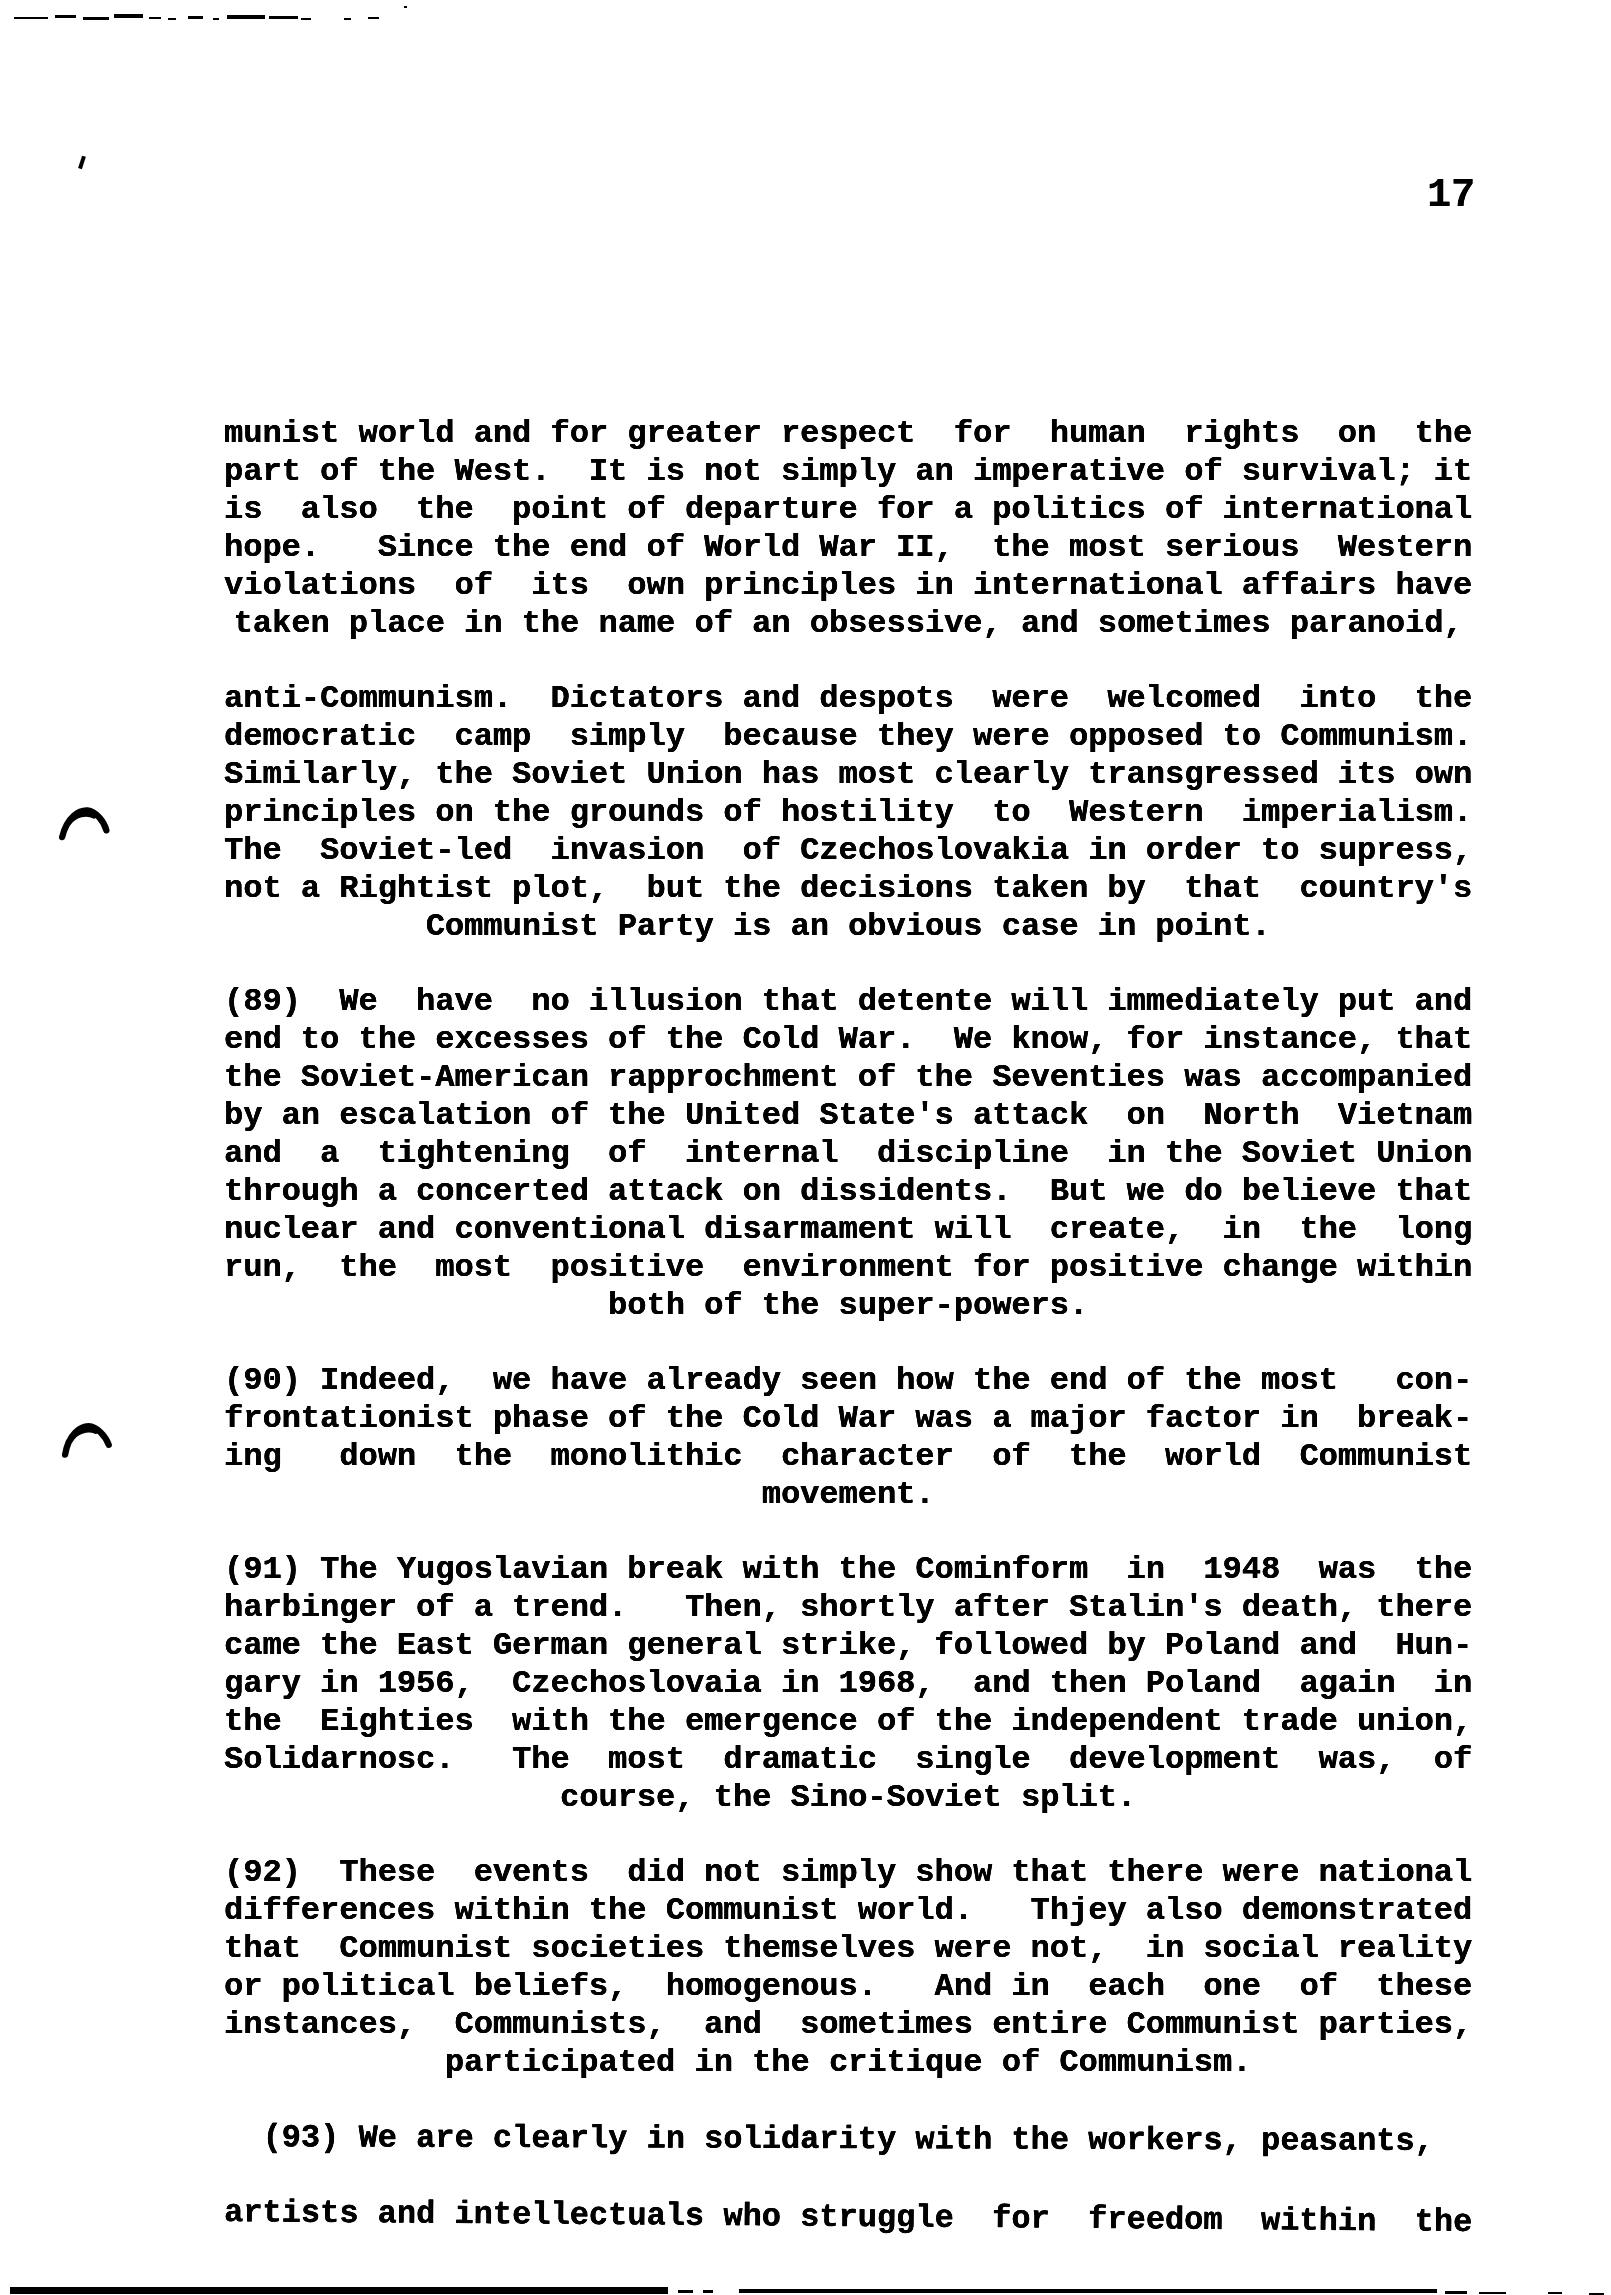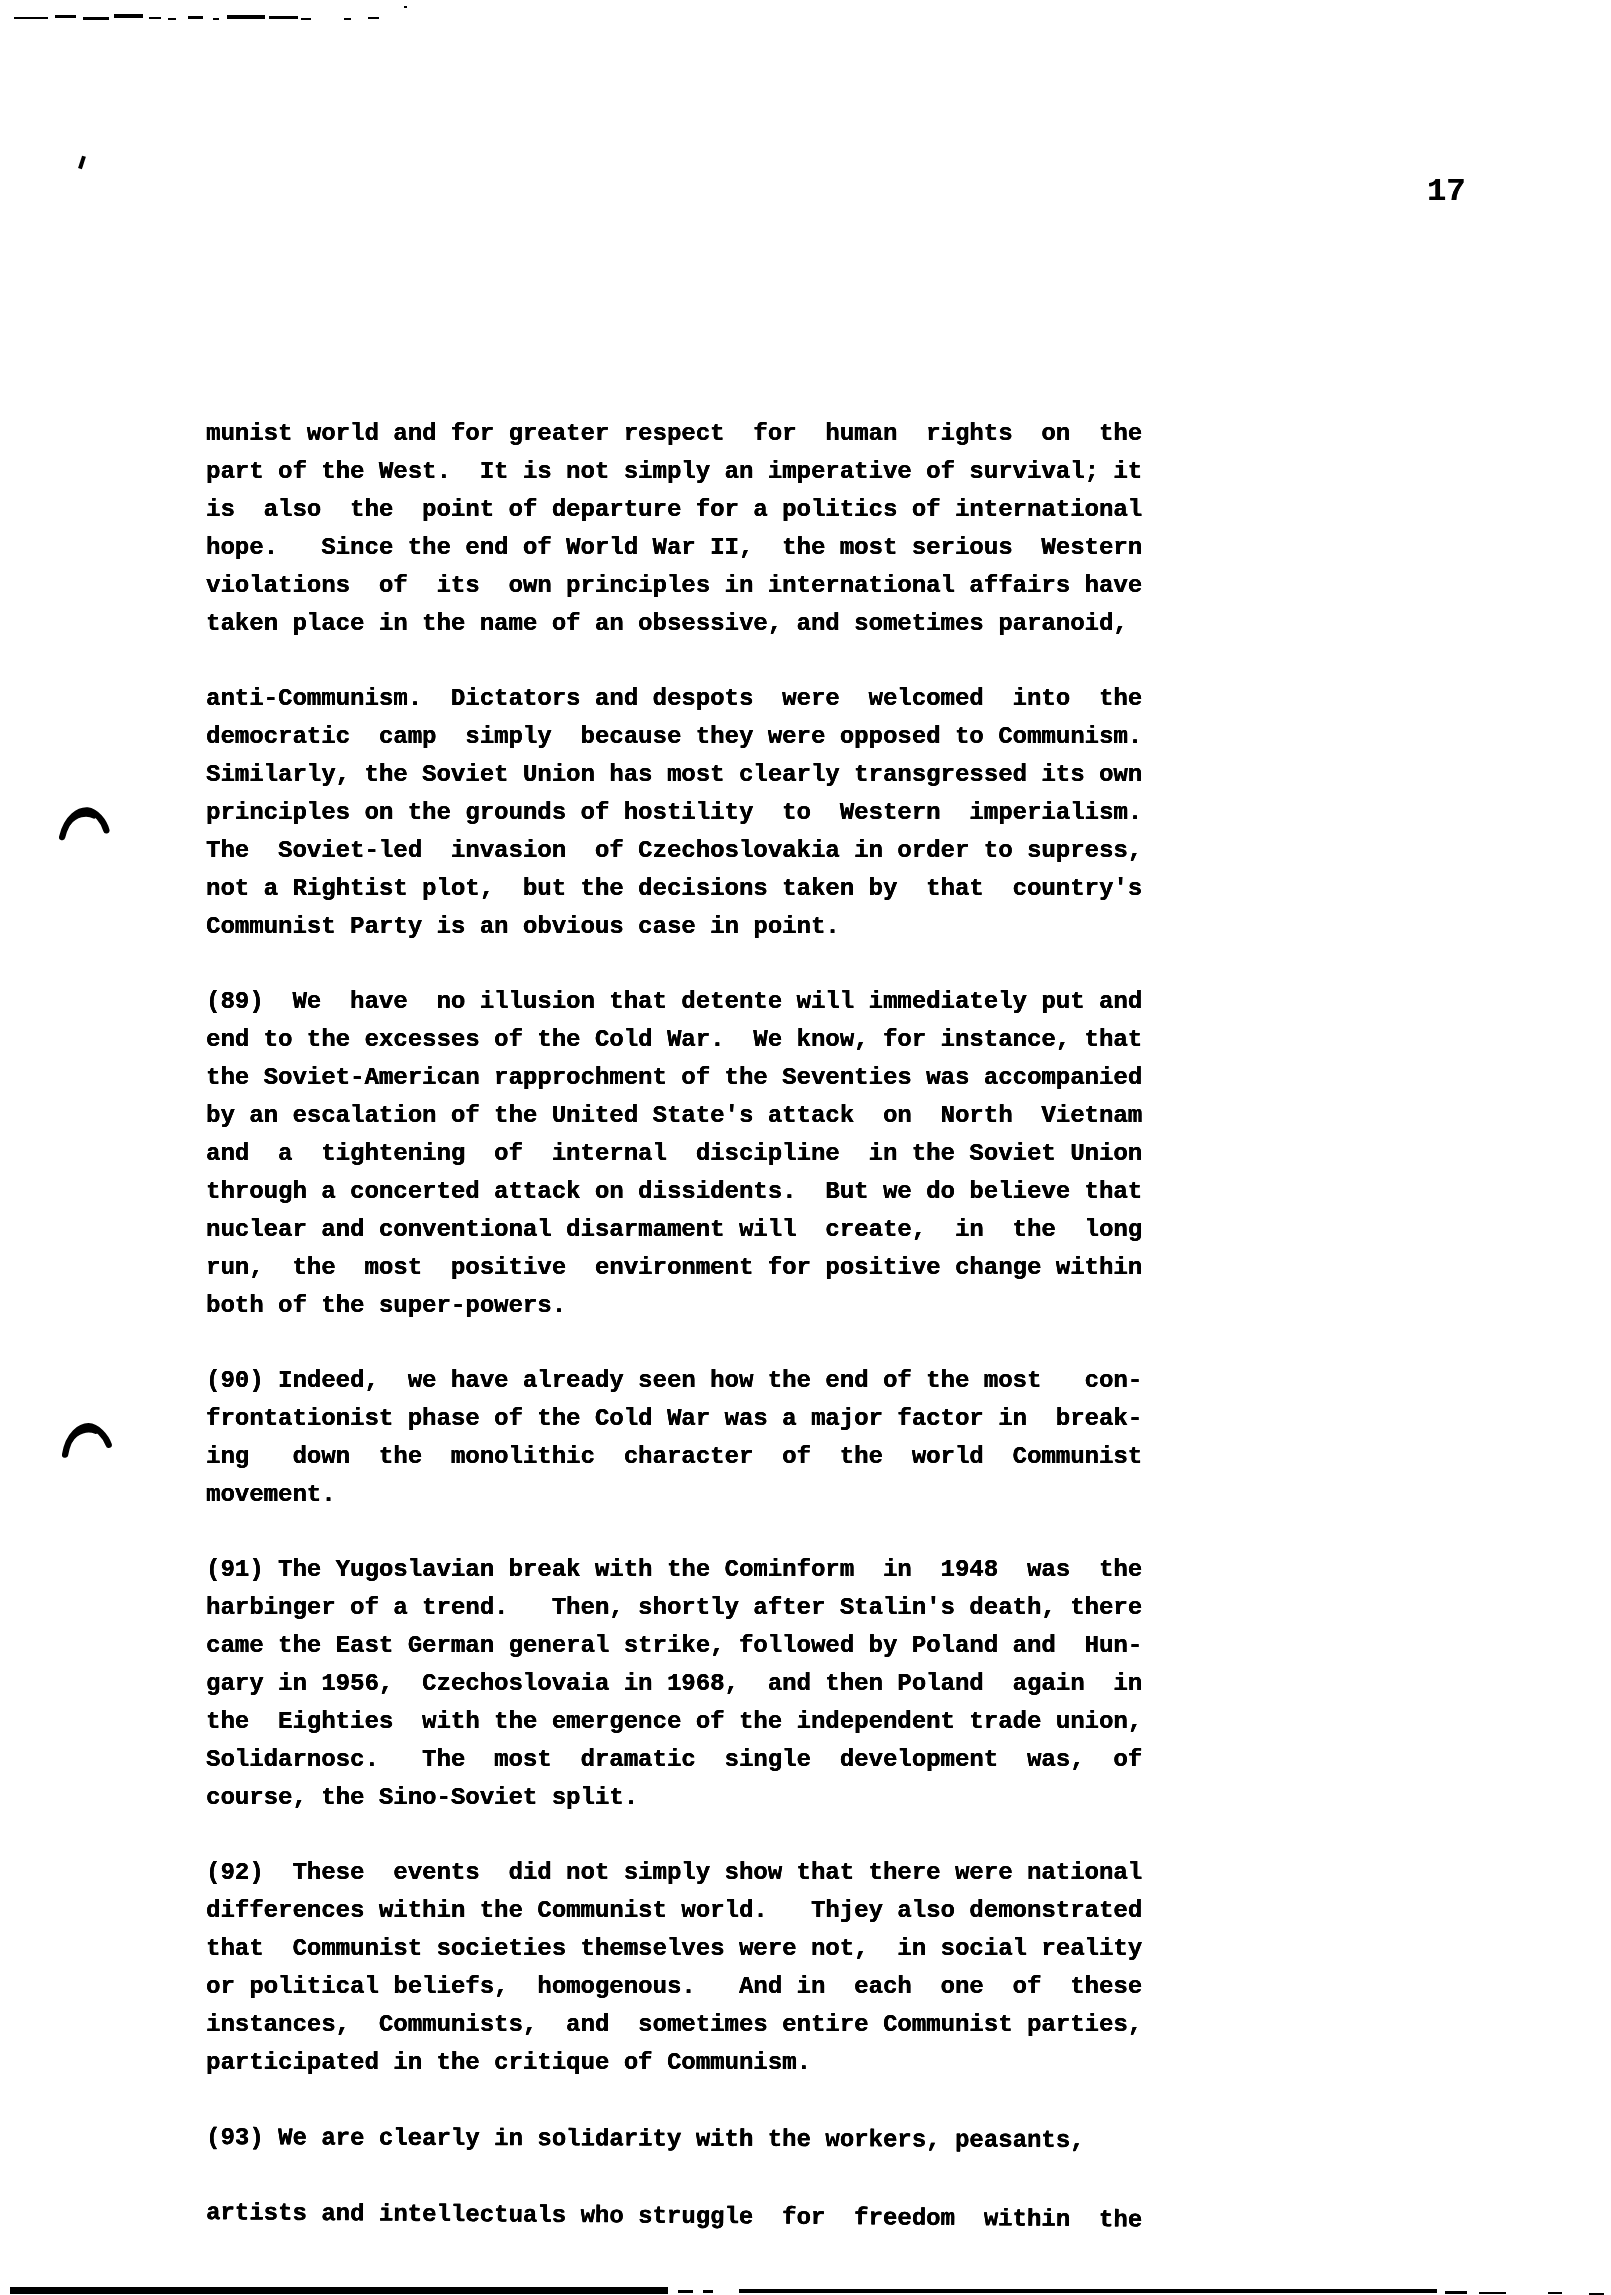--- a/index.html
+++ b/index.html
@@ -7,38 +7,39 @@
     position: relative;
     width: 1612px;
     height: 2295px;
     background: #ffffff;
     overflow: hidden;
     font-family: "Liberation Mono", monospace;
     color: #000;
   }
   .doc {
     position: absolute;
-    left: 206px;
+    left: 224px;
     top: 415px;
-    font-size: 24px;
+    font-size: 32px;
     line-height: 38px;
     font-weight: bold;
     white-space: pre;
     letter-spacing: 0px;
     text-shadow: 0.3px 0 0 #000, 0 0.3px 0 #000;
+    text-align: center;
   }
   .para { margin: 0 0 37px 0; }
   .para:nth-last-child(2) { transform: rotate(0.18deg); transform-origin: 0 50%; }
   .para:last-child { transform: rotate(0.45deg); transform-origin: 0 50%; }
   .line { height: 38px; }
   .page-number {
     position: absolute;
     left: 1427px;
     top: 173px;
-    font-size: 32px;
+    font-size: 40px;
     font-weight: bold;
     text-shadow: 0.3px 0 0 #000;
   }
   .pen-arc { position: absolute; width: 51px; height: 35px; }
   .pen-arc-1 { left: 59px; top: 807px; }
   .pen-arc-2 { left: 61px; top: 1423px; transform: rotate(-4deg); }
   .artifact { position: absolute; background: #000; }
   .tick {
     position: absolute; left: 80px; top: 156px;
     width: 4.4px; height: 12.8px; background: #000; transform: rotate(18deg);

